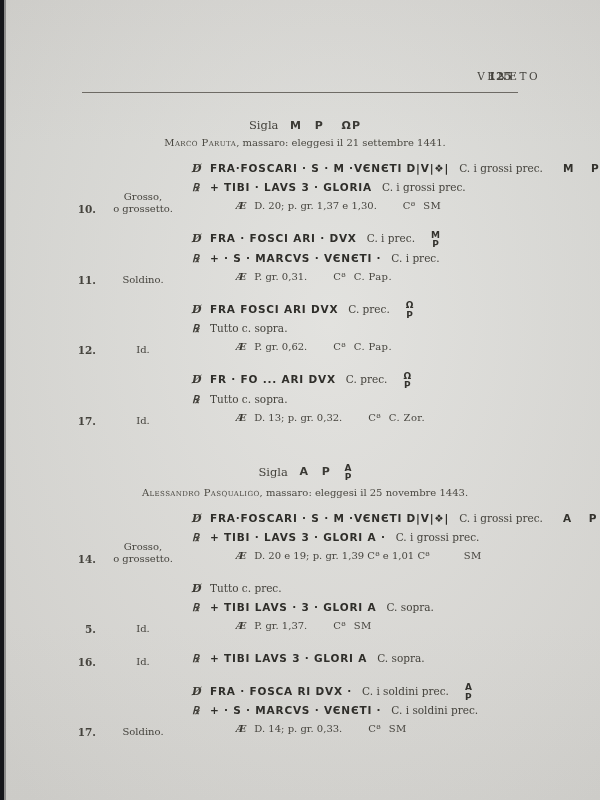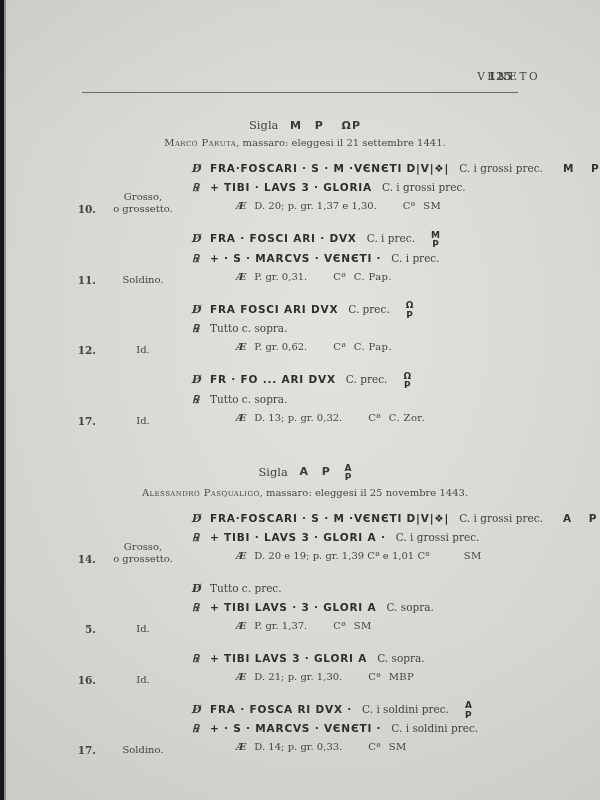--- a/index.html
+++ b/index.html
@@ -220,23 +220,20 @@
 
   <div class="entry gap-before">
     <div class="col-no">16.</div>
     <div class="col-denom">
       <div>Id.</div>
     </div>
     <div class="col-body">
       <div class="line">
         <span class="mark">℞</span><span class="legend">+ TIBI LAVS  3 · GLORI  A</span><span class="note">C. sopra.</span>
       </div>
-      <div class="metal-line">
-        <span class="metal">Æ</span><span>D. 21; p. gr. 1,30.</span><span class="collmark">Cª</span><span class="coll">MBP</span>
-      </div>
     </div>
   </div>
 
   <div class="entry gap-before">
     <div class="col-no">17.</div>
     <div class="col-denom">
       <div>Soldino.</div>
     </div>
     <div class="col-body">
       <div class="line">

